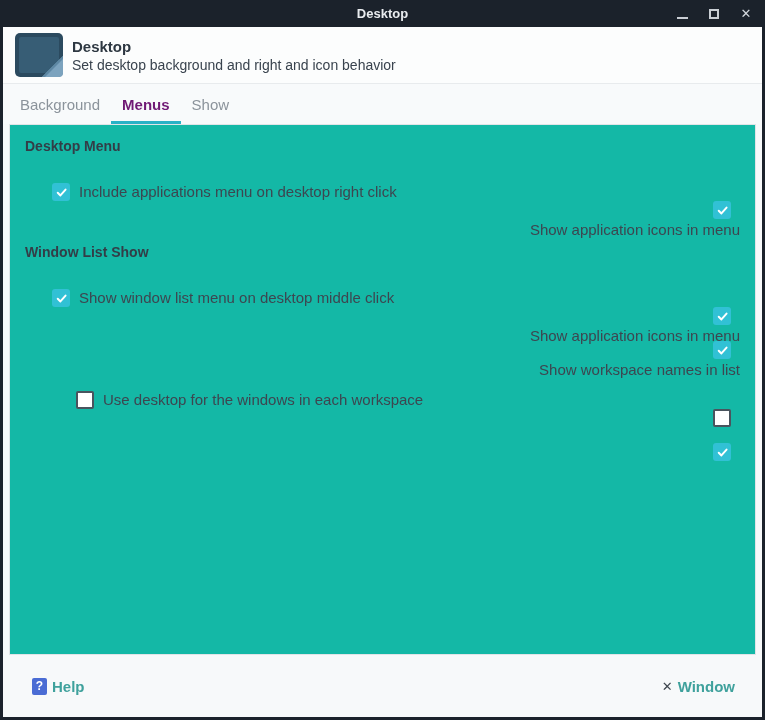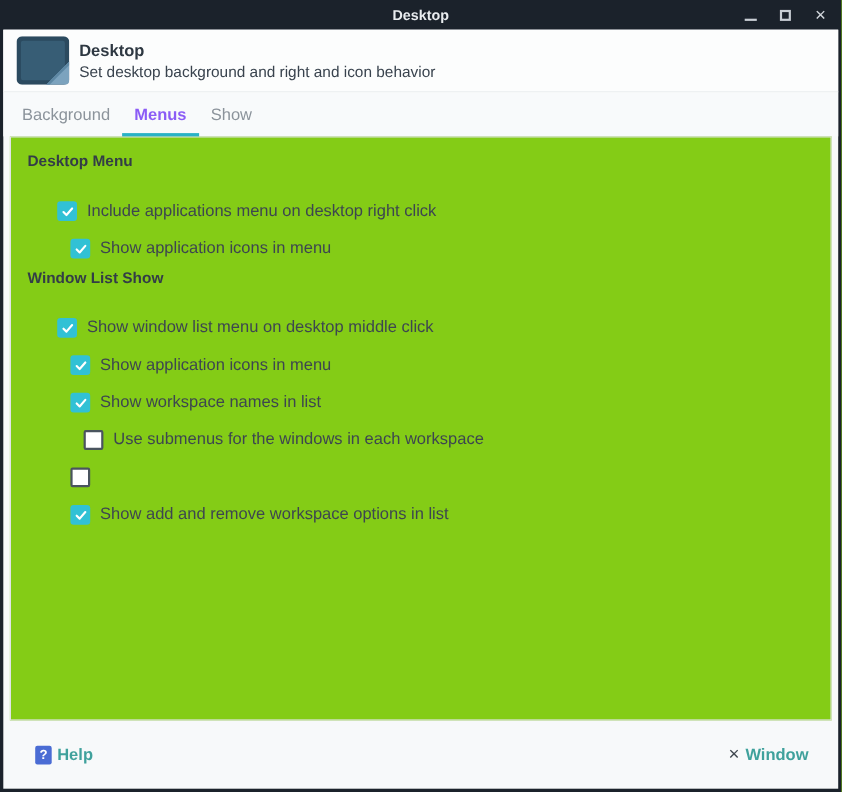--- a/index.html
+++ b/index.html
@@ -69,53 +69,53 @@
   }
   .tab {
     display: flex;
     align-items: center;
     padding: 0 11px;
     font-size: 15px;
     color: #8b939b;
     position: relative;
     cursor: default;
   }
-  .tab.active { color: #8b5cf6; font-weight: bold; }
+  .tab.active { color: #701a75; font-weight: bold; }
   .tab.active::after {
     content: "";
     position: absolute;
     left: 0; right: 0; bottom: 0;
     height: 3px;
     background: #29b2c6;
   }
 
   
   .panel {
     flex: 1;
     margin: 0 6px;
-    background: #84cc16;
+    background: #14b8a6;
     border: 1px solid #e1e4e7;
     padding: 13px 15px 0 15px;
     overflow: hidden;
   }
   .section { margin-bottom: 9px; }
   .section-heading {
     font-size: 14px;
     font-weight: bold;
     color: #333d47;
     line-height: 17px;
     margin-bottom: 12px;
   }
   .row {
     height: 34px;
     display: flex;
     align-items: flex-end;
   }
   .row.indent-1 { margin-left: 27px; }
-  .row.indent-2 { margin-left: 39px; }
+  .row.indent-2 { margin-left: 39px; flex-direction: column; }
   .row.indent-3 { margin-left: 51px; }
   .checkbox {
     width: 18px; height: 18px;
     border-radius: 3px;
     margin-right: 9px;
     flex: 0 0 auto;
     display: flex;
     align-items: center;
     justify-content: center;
     cursor: default;
@@ -235,32 +235,31 @@
         <div class="row indent-2">
           <span class="checkbox checked">
             <svg viewBox="0 0 24 24">
               <path d="M5 12.5l5 5 9.5-11" stroke="#ffffff" stroke-width="3.6" fill="none" stroke-linecap="round" stroke-linejoin="round"></path>
             </svg>
           </span>
           <span class="row-label">Show workspace names in list</span>
         </div>
         <div class="row indent-3">
           <span class="checkbox unchecked"></span>
-          <span class="row-label">Use submenus for the windows in each workspace</span>
+          <span class="row-label">Use desktop for the windows in each workspace</span>
         </div>
         <div class="row indent-2">
           <span class="checkbox unchecked"></span>
         </div>
         <div class="row indent-2">
           <span class="checkbox checked">
             <svg viewBox="0 0 24 24">
               <path d="M5 12.5l5 5 9.5-11" stroke="#ffffff" stroke-width="3.6" fill="none" stroke-linecap="round" stroke-linejoin="round"></path>
             </svg>
           </span>
-          <span class="row-label">Show add and remove workspace options in list</span>
         </div>
       </div>
     </div>
 
   <div class="footer">
     <div class="footer-btn">
       <span class="help-qmark">?</span>
       <span>Help</span>
     </div>
     <div class="footer-btn">

